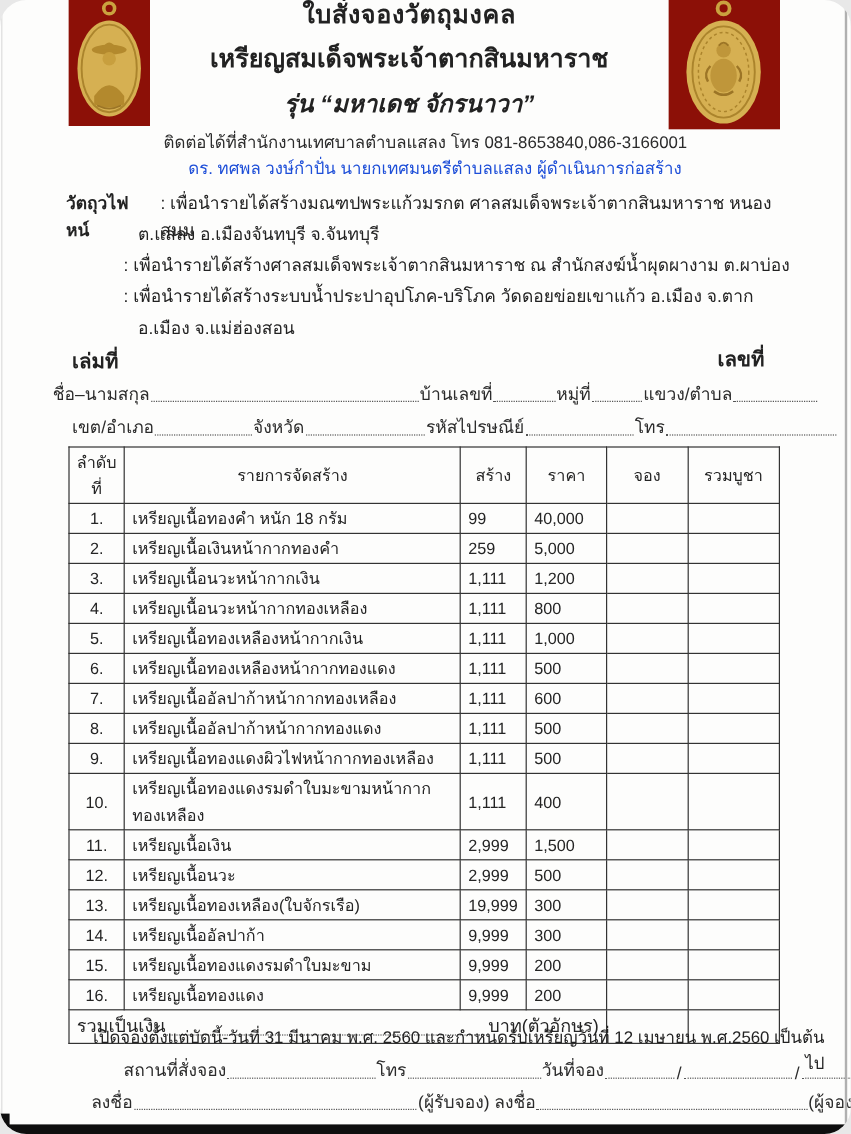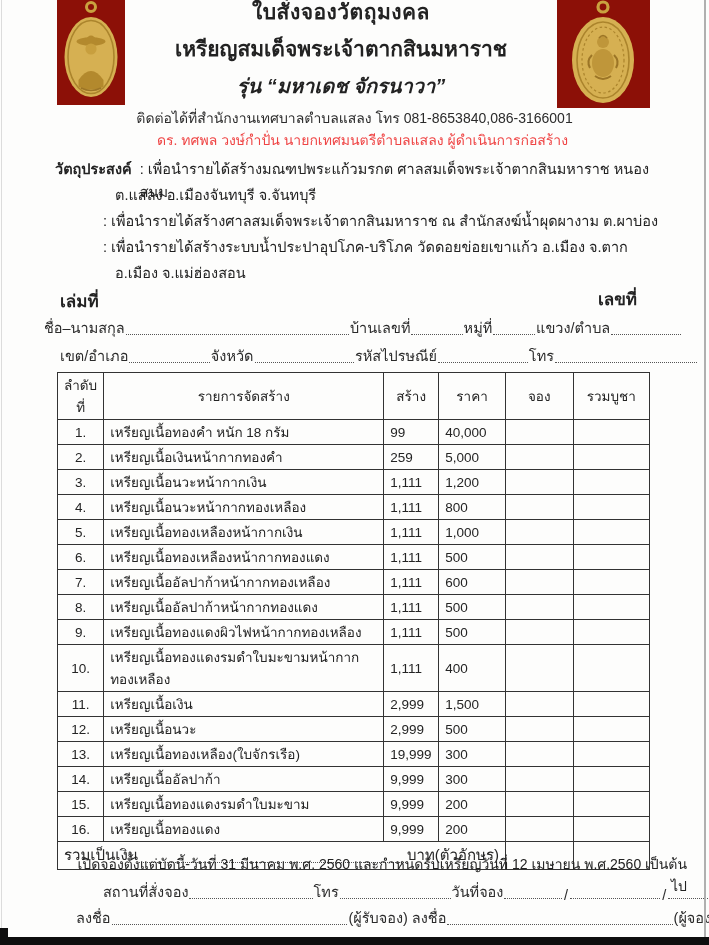--- a/index.html
+++ b/index.html
@@ -1,37 +1,37 @@
 <!DOCTYPE html>
 <html><head>
 <meta charset="utf-8">
 <style>
   * { box-sizing: border-box; }
   html,body { margin:0; padding:0; background:#e8e8e8; }
   .page {
     position: relative; width: 709px; height: 945px;
     background: #fdfdfc; overflow: hidden;
-    font-family: "Liberation Sans", sans-serif; color: #222;
+    font-family: "Liberation Sans", sans-serif; color: #222; border-radius: 22px;
   }
   .edge-right { position:absolute; top:0; right:3px; width:2px; height:100%; background:#b0b0b0; }
   .edge-left  { position:absolute; top:0; left:1px;  width:1px; height:100%; background:#dcdcdc; }
   .bottom-bar { position:absolute; left:0; bottom:0; width:100%; height:8px; background:#0e0e0e; }
   .bottom-notch { position:absolute; left:0; bottom:0; width:8px; height:17px; background:#0e0e0e; }
 
   .medal { position:absolute; top:0; }
   .medal-left  { left:57px;  width:68px; height:105px; }
   .medal-right { left:557px; width:93px; height:108px; }
   .medal svg { display:block; }
 
   .center-text { position:absolute; left:125px; width:432px; text-align:center; }
   .title-1 { top:-5px;  font-size:21px; font-weight:bold; letter-spacing:.5px; }
   .title-2 { top:32px;  font-size:21px; font-weight:bold; }
   .title-3 { top:70px;  font-size:20px; font-weight:bold; font-style:italic; }
   .contact-line   { position:absolute; top:107px; left:0; width:709px; text-align:center; font-size:14px; color:#2b2b2b; }
-  .organizer-line { position:absolute; top:129px; left:0; width:709px; text-align:center; font-size:14px; color:#ef4444;padding-left:16px; }
+  .organizer-line { position:absolute; top:129px; left:0; width:709px; text-align:center; font-size:14px; color:#1d4ed8;padding-left:16px; }
 
   .purpose { position:absolute; top:157px; left:55px; width:610px; font-size:14.5px; }
   .purpose-first { display:flex; height:26px; align-items:flex-start; }
   .purpose-label { font-weight:bold; margin-right:8px; }
   .purpose-line  { height:26px; }
   .indent-1 { padding-left:60px; }
   .indent-2 { padding-left:48px; }
 
   .book-no { position:absolute; top:287px; left:60px;  font-size:17px; font-weight:bold; }
   .doc-no  { position:absolute; top:285px; left:598px; font-size:17px; font-weight:bold; }
@@ -93,21 +93,21 @@
   </div>
 
   <div class="center-text title-1">ใบสั่งจองวัตถุมงคล</div>
   <div class="center-text title-2">เหรียญสมเด็จพระเจ้าตากสินมหาราช</div>
   <div class="center-text title-3">รุ่น “มหาเดช จักรนาวา”</div>
   <div class="contact-line">ติดต่อได้ที่สำนักงานเทศบาลตำบลแสลง โทร 081-8653840,086-3166001</div>
   <div class="organizer-line">ดร. ทศพล วงษ์กำปั่น นายกเทศมนตรีตำบลแสลง ผู้ดำเนินการก่อสร้าง</div>
 
   <div class="purpose">
     <div class="purpose-first">
-      <span class="purpose-label">วัตถุประสงค์</span>
+      <span class="purpose-label">วัตถุวไฟหน์</span>
       <span>: เพื่อนำรายได้สร้างมณฑปพระแก้วมรกต ศาลสมเด็จพระเจ้าตากสินมหาราช หนองสนม</span>
     </div>
     <div>
         <div class="purpose-line indent-1">ต.แสลง อ.เมืองจันทบุรี จ.จันทบุรี</div>
         <div class="purpose-line indent-2">: เพื่อนำรายได้สร้างศาลสมเด็จพระเจ้าตากสินมหาราช ณ สำนักสงฆ์น้ำผุดผางาม ต.ผาบ่อง</div>
         <div class="purpose-line indent-2">: เพื่อนำรายได้สร้างระบบน้ำประปาอุปโภค-บริโภค วัดดอยข่อยเขาแก้ว  อ.เมือง จ.ตาก</div>
         <div class="purpose-line indent-1">อ.เมือง จ.แม่ฮ่องสอน</div>
       </div>
   </div>
 

